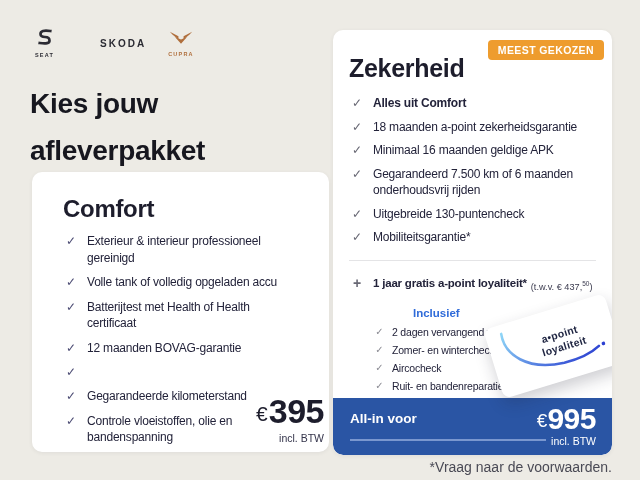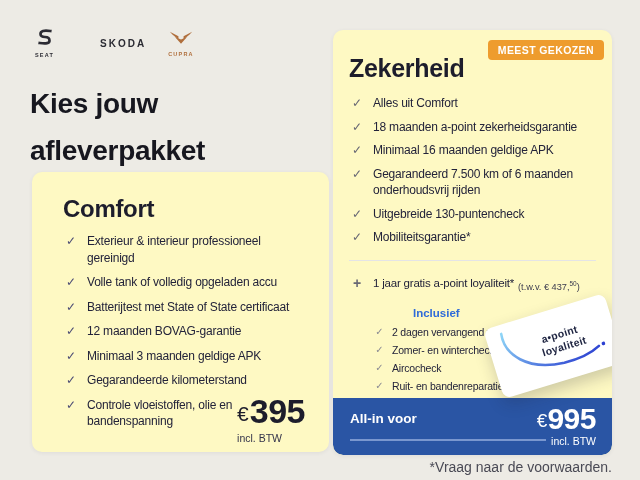--- a/index.html
+++ b/index.html
@@ -23,21 +23,21 @@
 
   
   .heading{
     position:absolute;left:30px;top:80px;width:270px;
     font-size:28px;line-height:47px;font-weight:600;color:#17171F;
     letter-spacing:-0.3px;
   }
 
   
   .card{
-    position:absolute;background:#fef9c3;border-radius:10px;
+    position:absolute;background:#ffffff;border-radius:10px;
     box-shadow:0 1px 4px rgba(40,40,60,0.07);
   }
   .card-comfort{left:32px;top:172px;width:281px;height:264px;padding:8px;}
   .card-zekerheid{left:333px;top:30px;width:279px;height:425px;overflow:hidden;}
 
   .c-title{margin:15px 0 10px 23px;font-size:24px;font-weight:700;color:#1D1D2C;letter-spacing:-0.3px;}
   .z-title{margin:24px 0 12px 16px;font-size:25px;font-weight:700;color:#1D1D2C;letter-spacing:-0.3px;}
 
   .badge{
     position:absolute;top:10px;right:8px;
@@ -48,49 +48,49 @@
 
   .check-item{display:flex;align-items:flex-start;margin-bottom:7px;}
   .check{width:16px;flex:0 0 16px;margin-right:8px;font-size:12px;line-height:16px;text-align:center;}
   .c-check{color:#4F4F76;}
   .z-check{color:#686874;}
   .check-item-label{font-size:12px;line-height:16.5px;letter-spacing:-0.2px;color:#23233A;}
 
   .c-items{margin:0 20px 0 23px;}
   .c-items .check-item{margin-bottom:8px;}
   .z-items{margin:0 14px 0 16px;}
-  .z-items .check-item:first-of-type .check-item-label{font-weight:400;}
+  .z-items .check-item:first-of-type .check-item-label{font-weight:700;}
 
   .divider{height:1px;background:#E4E4E6;margin:14px 16px 0 16px;}
 
   
   .loyalty-row{display:flex;align-items:flex-start;margin:15px 10px 0 16px;white-space:nowrap;}
   .plus{width:16px;flex:0 0 16px;margin-right:8px;color:#686874;font-size:14px;font-weight:600;line-height:15px;text-align:center;}
-  .loyalty-title{font-size:11.5px;font-weight:400;letter-spacing:-0.2px;line-height:15px;color:#23233A;}
+  .loyalty-title{font-size:11.5px;font-weight:700;letter-spacing:-0.2px;line-height:15px;color:#23233A;}
   .twv{font-size:9.2px;color:#3A3A4E;margin-left:4px;line-height:15px;}
   .twv sup{font-size:6.5px;}
   .inclusief{margin:12px 0 6px 40px;font-size:11.5px;font-weight:600;color:#2F6BD9;padding-left:40px;}
   .sub-items{margin-left:40px;}
   .sub-items .check-item{margin-bottom:4px;}
   .sub-items .check{flex:0 0 13px;width:13px;margin-right:6px;font-size:10px;line-height:14px;color:#8A8A92;}
   .sub-items .check-item-label{font-size:10.5px;line-height:14px;}
 
   
   .loyalty-card{
     position:absolute;left:158px;top:280px;width:126px;height:72px;
     background:#FFFFFF;border-radius:8px;
     transform:rotate(-17deg);
     box-shadow:0 7px 16px rgba(30,30,50,0.22);
     z-index:3;
   }
   .loyalty-card .line1{position:absolute;left:53px;top:20px;font-size:10.5px;font-weight:700;color:#1D2340;letter-spacing:0.3px;}
   .loyalty-card .line2{position:absolute;left:50px;top:33px;font-size:10.5px;font-weight:700;color:#1D2340;letter-spacing:0.3px;}
 
   
-  .price-block{position:absolute;right:24px;bottom:8px;text-align:left;}
+  .price-block{position:absolute;right:5px;bottom:8px;text-align:right;}
   .price-line{color:#1D1D2C;}
   .price-cur{font-size:21px;font-weight:500;vertical-align:2px;margin-right:1px;}
   .price-amt{font-size:34px;font-weight:700;letter-spacing:-0.5px;}
   .price-tax{font-size:10.5px;color:#33334A;margin-top:1px;}
 
   
   .z-footer{
     position:absolute;left:0;right:0;bottom:0;height:57px;
     background:#2A55A4;border-radius:0 0 10px 10px;z-index:2;
   }
@@ -145,31 +145,30 @@
           <span class="check-item-label">Exterieur &amp; interieur professioneel gereinigd</span>
         </div>
 
         <div class="check-item">
           <span class="check c-check">✓</span>
           <span class="check-item-label">Volle tank of volledig opgeladen accu</span>
         </div>
 
         <div class="check-item">
           <span class="check c-check">✓</span>
-          <span class="check-item-label">Batterijtest met State of State certificaat</span>
+          <span class="check-item-label">Batterijtest met Health of Health certificaat</span>
         </div>
 
         <div class="check-item">
           <span class="check c-check">✓</span>
           <span class="check-item-label">12 maanden BOVAG-garantie</span>
         </div>
 
         <div class="check-item">
           <span class="check c-check">✓</span>
-          <span class="check-item-label">Minimaal 3 maanden geldige APK</span>
         </div>
 
         <div class="check-item">
           <span class="check c-check">✓</span>
           <span class="check-item-label">Gegarandeerde kilometerstand</span>
         </div>
 
         <div class="check-item">
           <span class="check c-check">✓</span>
           <span class="check-item-label">Controle vloeistoffen, olie en bandenspanning</span>

